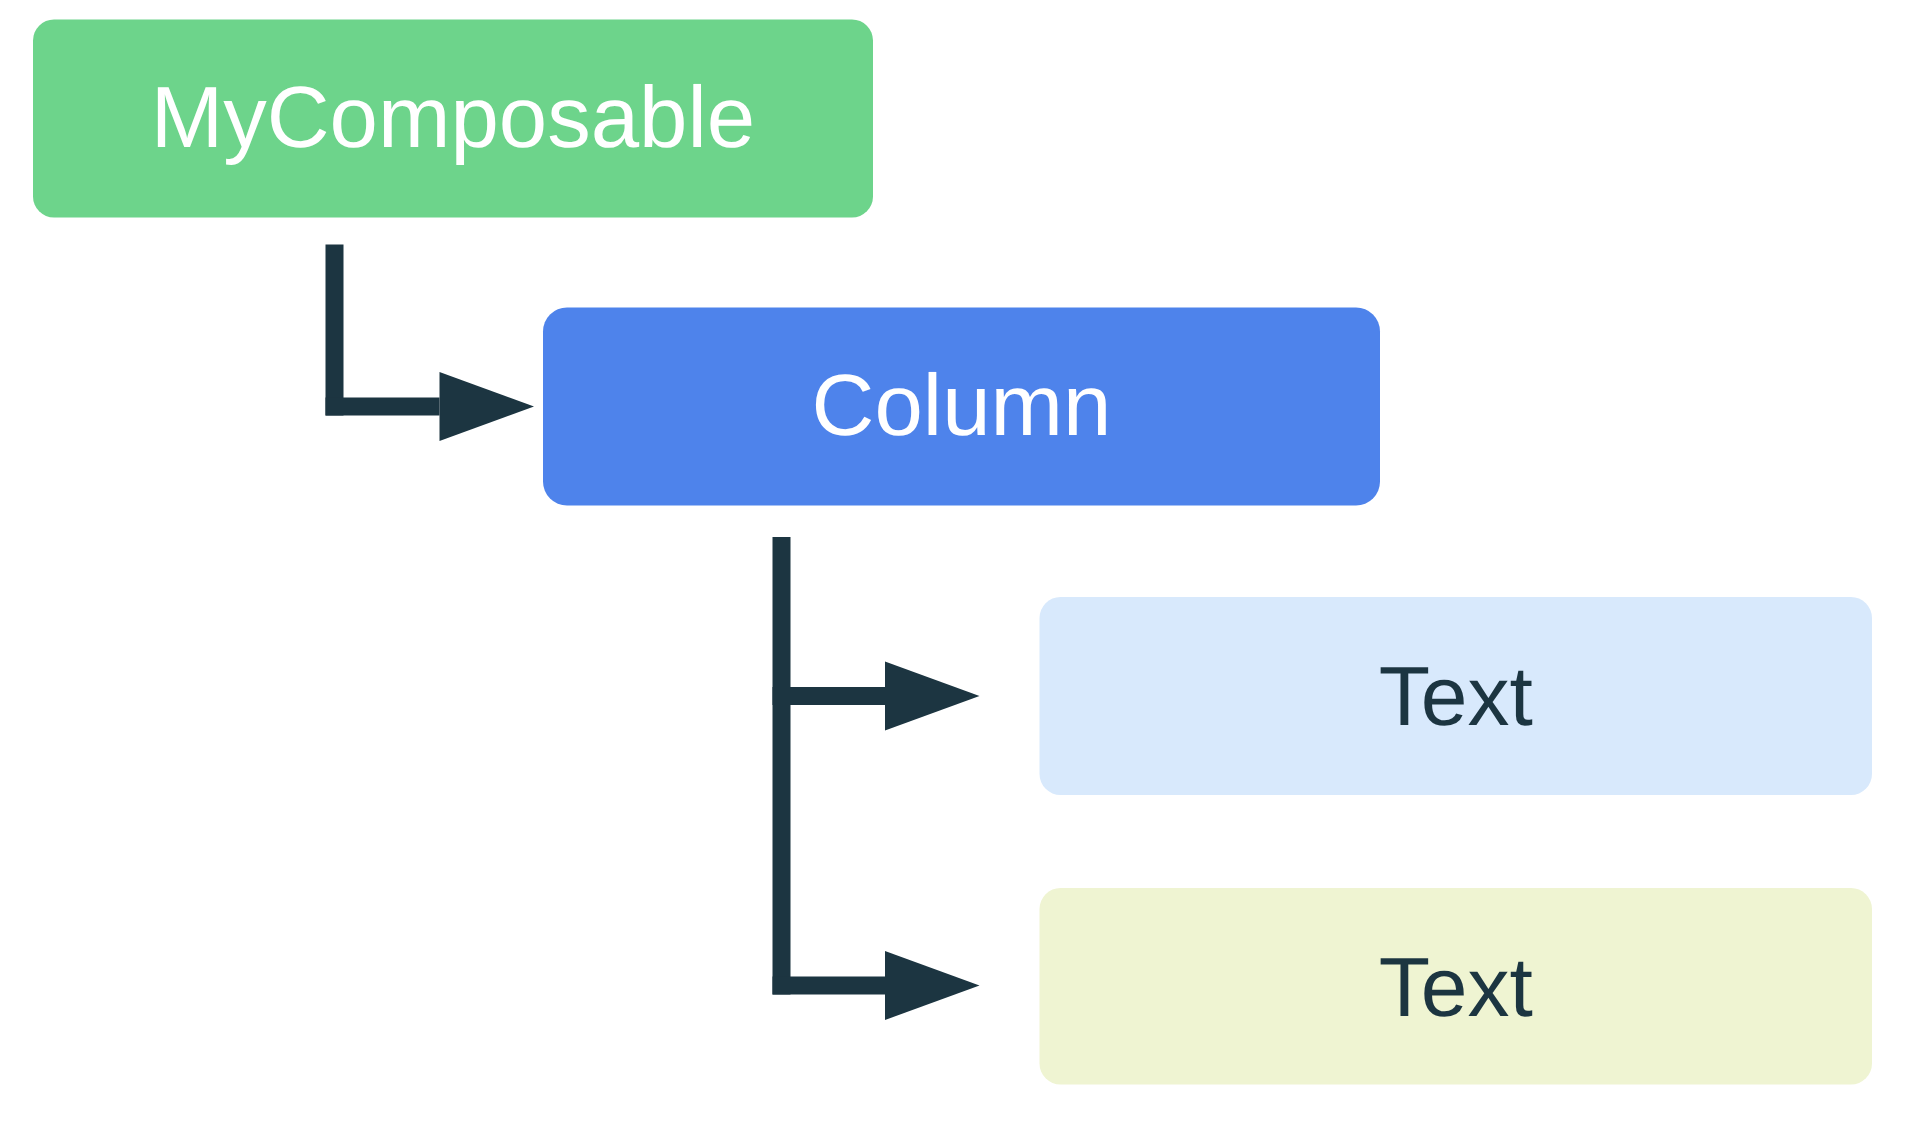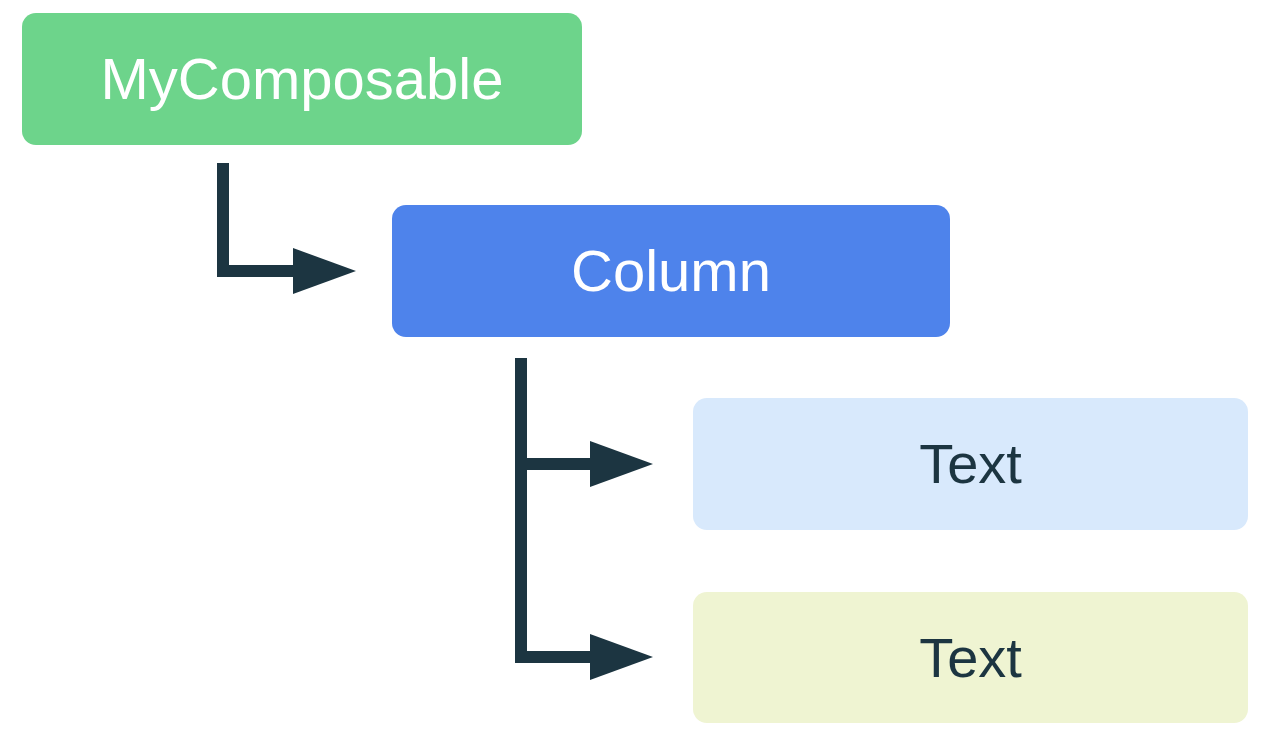--- a/index.html
+++ b/index.html
@@ -22,21 +22,21 @@
     align-items: center;
     justify-content: center;
   }
   .node .label {
     font-size: 58px;
     line-height: 1;
     letter-spacing: 0px;
   }
   .node-root       { left: 22px;  top: 13px;  width: 560px; height: 132px; background: var(--root-fill); }
   .node-root .label { color: var(--label-light); }
-  .node-column     { left: 392px; top: 205px; width: 558px; height: 132px; background: var(--column-fill); }
+  .node-column     { left: 362px; top: 205px; width: 558px; height: 132px; background: var(--column-fill); border-radius: 16px; }
   .node-column .label { color: var(--label-light); }
   .node-text1      { left: 693px; top: 398px; width: 555px; height: 132px; background: var(--text1-fill); }
   .node-text1 .label { color: var(--label-dark); font-size: 56px; }
   .node-text2      { left: 693px; top: 592px; width: 555px; height: 131px; background: var(--text2-fill); }
   .node-text2 .label { color: var(--label-dark); font-size: 56px; }
 
   .edge-seg {
     position: absolute;
     background: var(--arrow);
   }

